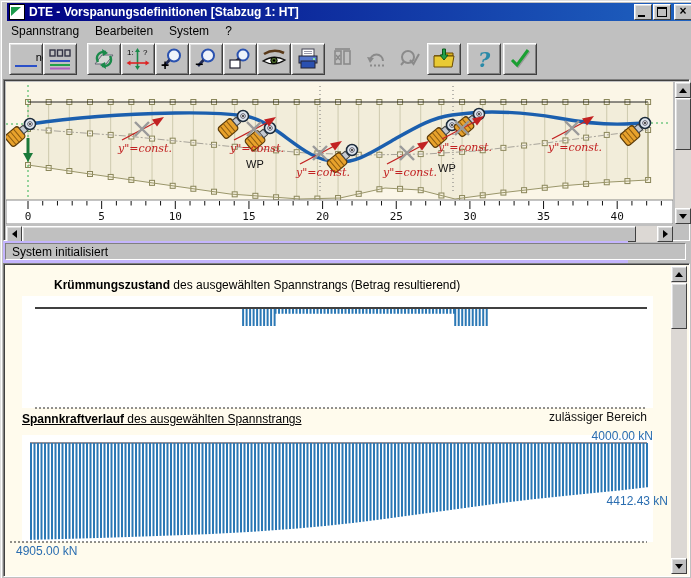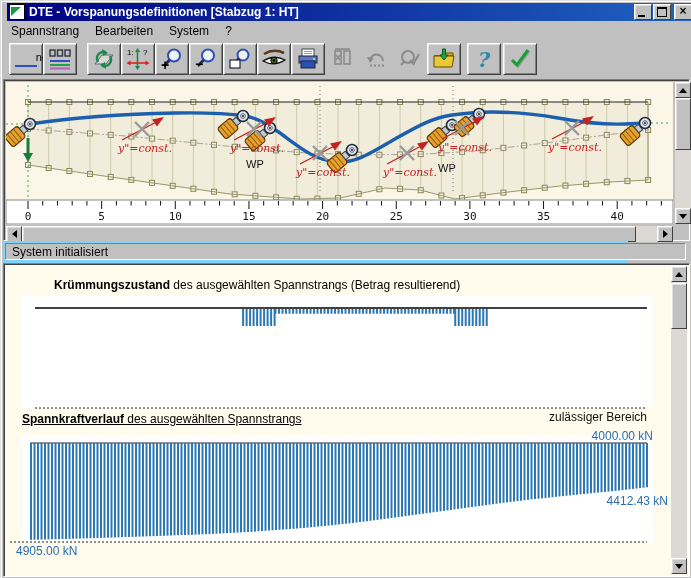--- a/index.html
+++ b/index.html
@@ -38,21 +38,21 @@
   .sb-v{position:absolute;width:16px;background:#dcd8d4;}
   .sb-h{position:absolute;height:16px;background:#dcd8d4;}
   .sb-btn{position:absolute;width:16px;height:16px;background:#c0c0c0;border:1px solid;border-color:#fff #404040 #404040 #fff;
     box-shadow:inset 1px 1px 0 #dfdfdf;box-sizing:border-box;display:flex;align-items:center;justify-content:center;}
   .sb-thumb{position:absolute;background:#c0c0c0;border:1px solid;border-color:#fff #404040 #404040 #fff;box-shadow:inset 1px 1px 0 #dfdfdf;box-sizing:border-box;}
   .tri-up{width:0;height:0;border-left:4px solid transparent;border-right:4px solid transparent;border-bottom:5px solid #000;}
   .tri-dn{width:0;height:0;border-left:4px solid transparent;border-right:4px solid transparent;border-top:5px solid #000;}
   .tri-lf{width:0;height:0;border-top:4px solid transparent;border-bottom:4px solid transparent;border-right:5px solid #000;}
   .tri-rt{width:0;height:0;border-top:4px solid transparent;border-bottom:4px solid transparent;border-left:5px solid #000;}
   
-  .status-row{position:absolute;left:2px;top:240px;width:625px;height:22px;background:#7dd3fc;}
+  .status-row{position:absolute;left:2px;top:240px;width:625px;height:22px;background:#c4b5fd;}
   .status-field{position:absolute;left:2px;top:2px;width:681px;height:17px;background:#c0c0c0;font-size:12px;color:#000;
     border:1px solid;border-color:#808080 #fff #fff #808080;padding:1px 0 0 6px;box-sizing:border-box;}
   
   .panel{position:absolute;left:2px;top:262px;width:687px;height:314px;background:#fffbed;
     border:1px solid;border-color:#808080 #fff #fff #808080;box-shadow:inset 1px 1px 0 #404040;box-sizing:border-box;}
   .heading{position:absolute;left:18px;font-size:12px;color:#000;white-space:nowrap;}
   .heading b{font-weight:bold;}
   .chart-svg{position:absolute;left:4px;}
   .panel .sb-v{right:2px;top:2px;height:308px;}
 </style>

